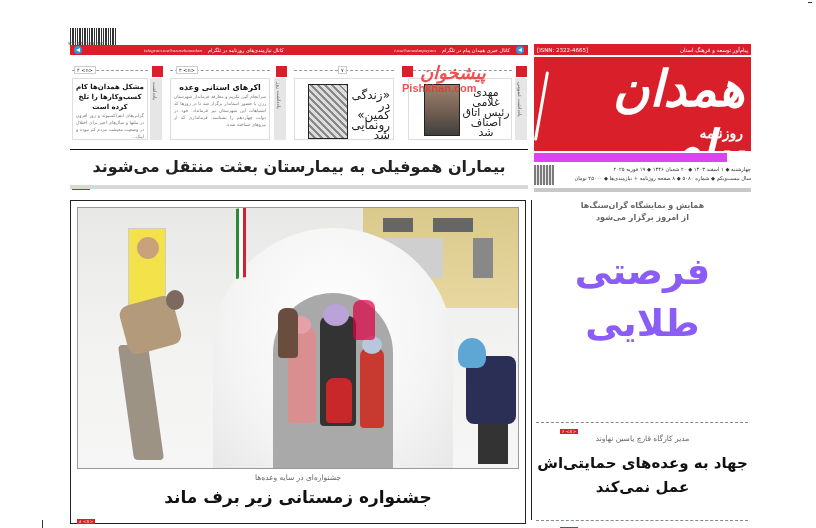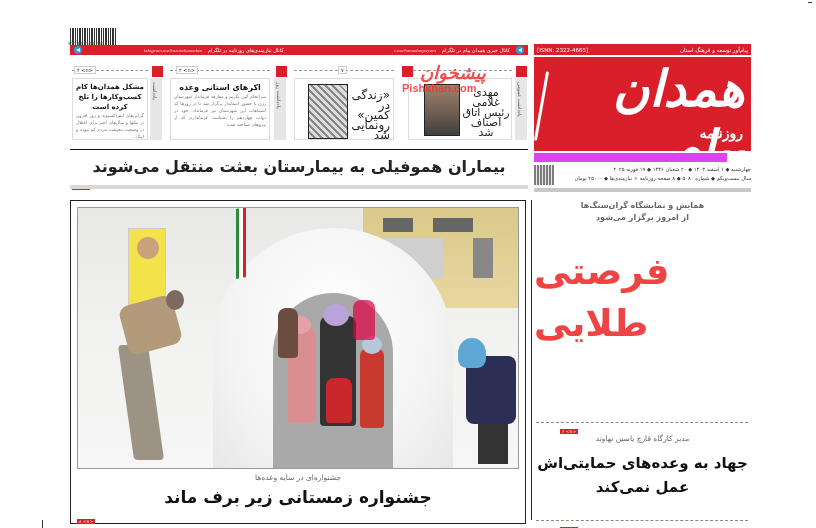--- a/index.html
+++ b/index.html
@@ -82,21 +82,21 @@
   .woman .scarf { position: absolute; left: 10px; top: 0; width: 28px; height: 30px; background: #5ea6d4; border-radius: 50% 50% 30% 30%; }
   .woman .legs { position: absolute; left: 30px; top: 86px; width: 30px; height: 40px; background: #333; }
 
   .caption-kicker { position: absolute; left: 0; right: 0; top: 272px; text-align: center; direction: rtl; font-size: 7.5px; color: #666; }
   .caption-title { position: absolute; left: 0; right: 0; top: 286px; text-align: center; direction: rtl; font-size: 17px; font-weight: bold; color: #111; }
   .caption-pg { position: absolute; left: 6px; top: 307px; }
 
   
   .right-col-rule { left: 531px; top: 200px; width: 1px; height: 320px; background: #222; }
   .kicker1 { left: 534px; top: 200px; width: 217px; text-align: center; direction: rtl; font-size: 8px; color: #666; line-height: 12px; font-weight: bold; }
-  .main-head { left: 534px; top: 246px; width: 217px; text-align: left; direction: rtl; font-family: "DejaVu Sans", sans-serif; font-weight: bold; font-size: 37px; line-height: 52px; color: #ef4444; letter-spacing: -1px; }
+  .main-head { left: 534px; top: 246px; width: 217px; text-align: center; direction: rtl; font-family: "DejaVu Sans", sans-serif; font-weight: bold; font-size: 37px; line-height: 52px; color: #8b5cf6; letter-spacing: -1px; }
   .dash-rule { position: absolute; height: 1px; border-top: 1px dashed #888; }
   .kicker2 { left: 534px; top: 434px; width: 217px; text-align: center; direction: rtl; font-size: 7.5px; color: #666; }
   .sub-head { left: 534px; top: 451px; width: 217px; text-align: center; direction: rtl; font-weight: bold; font-size: 15px; line-height: 24px; color: #111; }
   .side-mark { left: 42px; top: 520px; width: 1px; height: 8px; background: #333; }
   .side-mark2 { left: 808px; top: 2px; width: 4px; height: 1px; background: #333; }
 </style>
 </head>
 <body>
 
 <div class="abs barcode">

